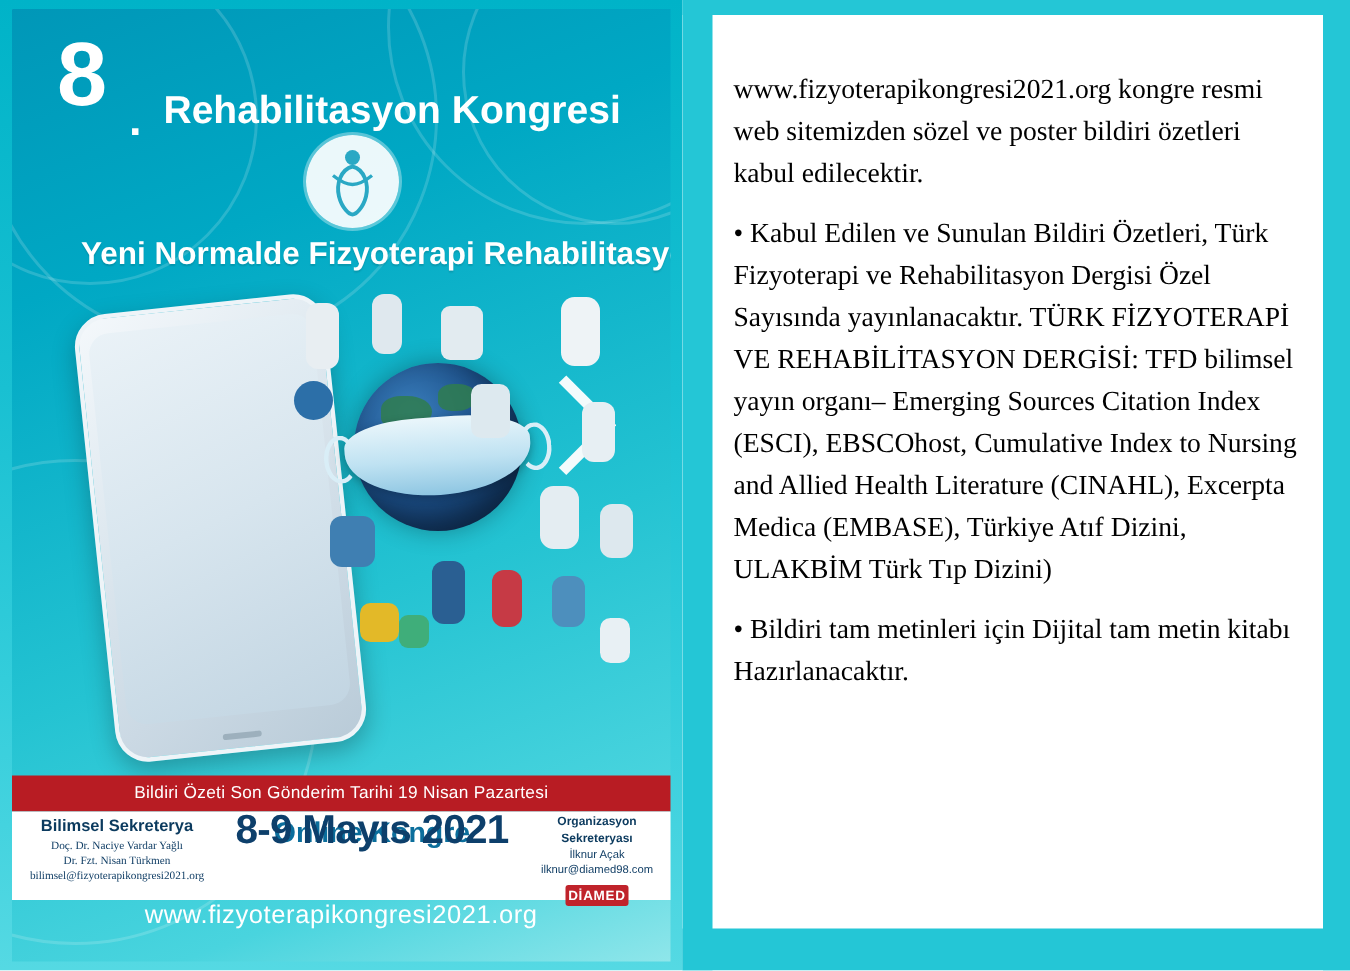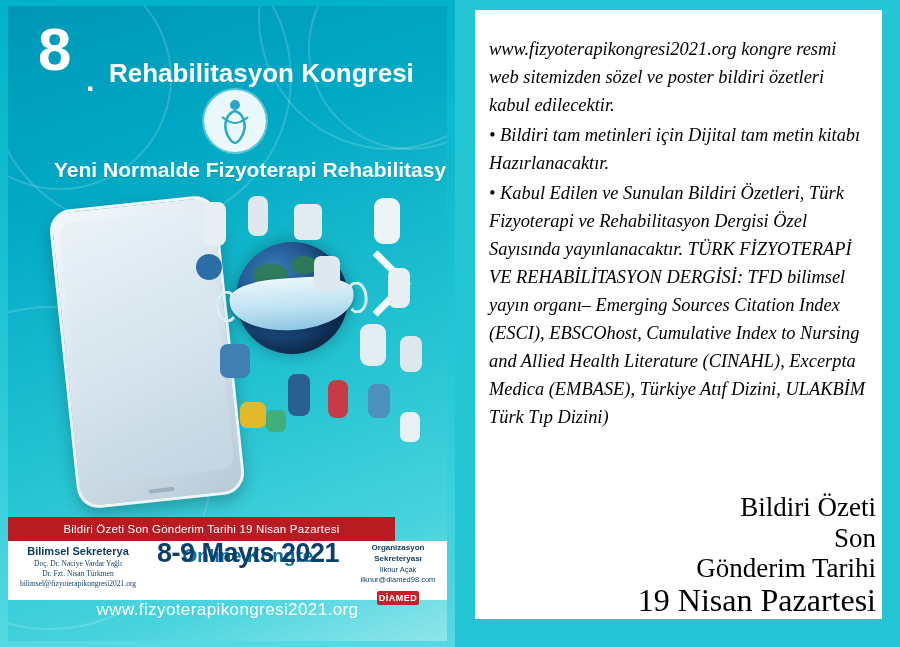--- a/index.html
+++ b/index.html
@@ -196,21 +196,21 @@
     border-right: 7px solid #ffffff;
     border-bottom: 7px solid #ffffff;
     transform: rotate(-45deg);
     opacity: .95;
   }
   
   .info-bar {
     position: absolute;
     left: 8px;
     top: 517px;
-    width: 387px;
+    width: 439px;
     height: 24px;
     background: #b81c23;
     color: #ffffff;
     font-family: "Liberation Sans", sans-serif;
     font-size: 11.5px;
     display: flex;
     align-items: center;
     justify-content: center;
     letter-spacing: .2px;
   }
@@ -343,21 +343,21 @@
   .body-text {
     position: absolute;
     left: 34px;
     top: 34px;
     width: 380px;
     font-family: "Liberation Serif", serif;
     font-size: 18.4px;
     line-height: 1.52;
     color: #000000;
   }
-  .body-text p { margin: 2px 0 0px 0; font-style: italic; }
+  .body-text p { margin: 12px 0 0px 0; }
   .highlight {
     position: absolute;
     right: 18px;
     bottom: 28px;
     width: 300px;
     text-align: right;
     font-family: "Liberation Serif", serif;
     color: #000000;
     line-height: 1.12;
     padding-right: 6px;
@@ -454,25 +454,19 @@
   </div>
 
   <div class="right">
     <div class="teal-band-top"></div>
     <div class="teal-band-left"></div>
     <div class="teal-band-right"></div>
     <div class="teal-band-bottom"></div>
 
     <div class="body-text">
       <p> www.fizyoterapikongresi2021.org kongre resmi web sitemizden sözel ve poster bildiri özetleri kabul edilecektir.</p>
+      <p>• Kabul Edilen ve Sunulan Bildiri Özetleri, Türk Fizyoterapi ve Rehabilitasyon Dergisi Özel Sayısında yayınlanacaktır. TÜRK FİZYOTERAPİ VE REHABİLİTASYON DERGİSİ: TFD bilimsel yayın organı– Emerging Sources Citation Index (ESCI), EBSCOhost, Cumulative Index to Nursing and Allied Health Literature (CINAHL), Excerpta Medica (EMBASE), Türkiye Atıf Dizini, ULAKBİM Türk Tıp Dizini)</p>
       <p>• Bildiri tam metinleri için Dijital tam metin kitabı Hazırlanacaktır.</p>
-      <p>• Kabul Edilen ve Sunulan Bildiri Özetleri, Türk Fizyoterapi ve Rehabilitasyon Dergisi Özel Sayısında yayınlanacaktır. TÜRK FİZYOTERAPİ VE REHABİLİTASYON DERGİSİ: TFD bilimsel yayın organı– Emerging Sources Citation Index (ESCI), EBSCOhost, Cumulative Index to Nursing and Allied Health Literature (CINAHL), Excerpta Medica (EMBASE), Türkiye Atıf Dizini, ULAKBİM Türk Tıp Dizini)</p>
     </div>
 
-    <div class="highlight">
-      <div class="hl1">Bildiri Özeti</div>
-      <div class="hl2">Son</div>
-      <div class="hl3">Gönderim Tarihi</div>
-      <div class="hl4">19 Nisan Pazartesi</div>
-    </div>
   </div>
 
 </div>
 
 </body></html>

